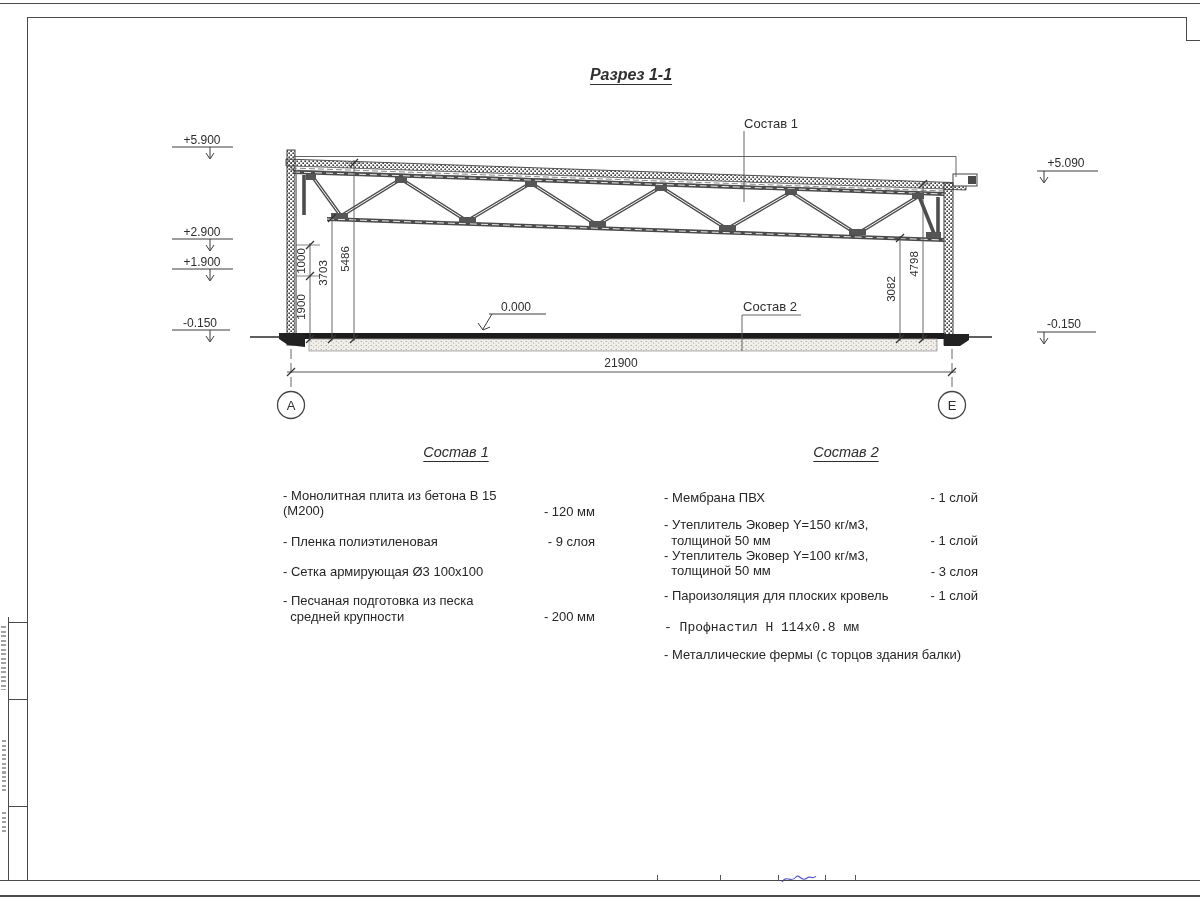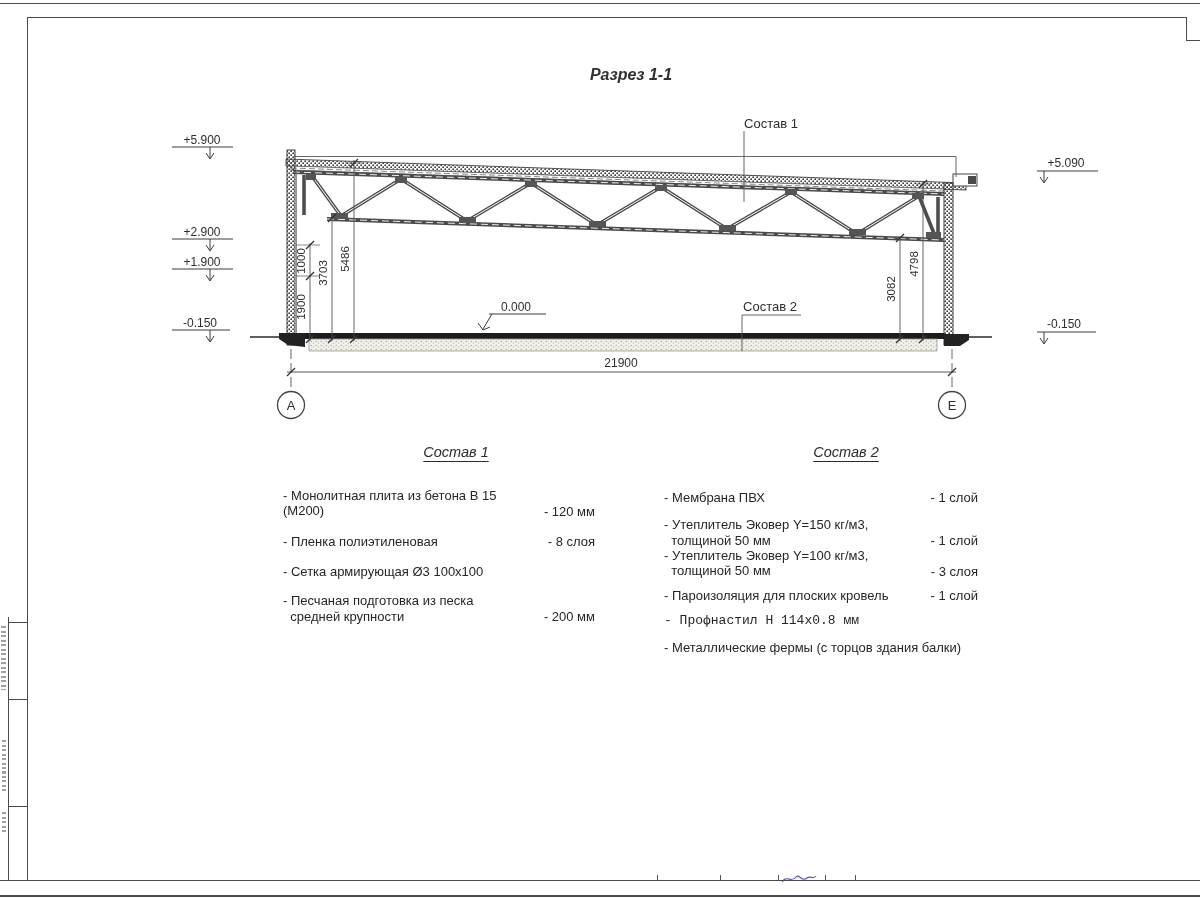--- a/index.html
+++ b/index.html
@@ -5,21 +5,21 @@
   html,body{margin:0;padding:0;}
   body{width:1200px;height:900px;background:#ffffff;position:relative;overflow:hidden;
        font-family:"Liberation Sans", sans-serif;color:#2a2a2a;}
   .abs{position:absolute;}
   
   .hline{position:absolute;border-top:1.5px solid #4a4a4a;}
   .vline{position:absolute;border-left:1.4px solid #4a4a4a;}
   .thin{border-top-width:1px;}
   
   #title{left:556px;top:66px;width:150px;text-align:center;font-size:16px;font-style:italic;
-         font-weight:bold;text-underline-offset:4px;color:#303030;}
+         font-weight:bold;text-decoration:underline;text-underline-offset:4px;color:#303030;}
   
   .mlist{position:absolute;font-size:13px;color:#262626;}
   .list-heading{font-size:14.5px;font-style:italic;text-align:center;text-decoration:underline;
                 text-underline-offset:4px;color:#2c2c2c;height:18px;}
   .mrow{display:flex;justify-content:space-between;align-items:flex-end;}
   .nm{white-space:pre-wrap;line-height:1.18;}
   .val{white-space:nowrap;padding-left:8px;}
   
   svg text{font-family:"Liberation Sans", sans-serif;fill:#2e2e2e;}
   .strip-marks{position:absolute;background:repeating-linear-gradient(180deg,#8a8a8a 0 2px,transparent 2px 4.5px);opacity:.8;}
@@ -253,21 +253,21 @@
 </svg>
 
 <div class="mlist" style="left:283px;top:444px;width:312px;">
   <div class="list-heading" style="padding-left:34px;margin-bottom:26px;">Состав 1</div>
   <div class="mrow" style="margin-bottom:15px;">
     <span class="nm">- Монолитная плита из бетона В 15 (М200)</span>
     <span class="val">- 120 мм</span>
   </div>
   <div class="mrow" style="margin-bottom:15px;">
     <span class="nm">- Пленка полиэтиленовая</span>
-    <span class="val">- 8 слоя</span>
+    <span class="val">- 9 слоя</span>
   </div>
   <div class="mrow" style="margin-bottom:14px;">
     <span class="nm">- Сетка армирующая Ø3 100х100</span>
     <span class="val"></span>
   </div>
   <div class="mrow" style="margin-bottom:13px;">
     <span class="nm">- Песчаная подготовка из песка
   средней крупности</span>
     <span class="val">- 200 мм</span>
   </div>
@@ -282,21 +282,21 @@
   <div class="mrow" style="">
     <span class="nm">- Утеплитель Эковер Y=150 кг/м3,
   толщиной 50 мм</span>
     <span class="val">- 1 слой</span>
   </div>
   <div class="mrow" style="margin-bottom:9px;">
     <span class="nm">- Утеплитель Эковер Y=100 кг/м3,
   толщиной 50 мм</span>
     <span class="val">- 3 слоя</span>
   </div>
-  <div class="mrow" style="margin-bottom:10px;">
+  <div class="mrow" style="margin-bottom:17px;">
     <span class="nm">- Пароизоляция для плоских кровель</span>
     <span class="val">- 1 слой</span>
   </div>
   <div class="mrow" style="margin-bottom:12px;font-family:Liberation Mono, monospace;">
     <span class="nm">- Профнастил Н 114х0.8 мм</span>
     <span class="val"></span>
   </div>
   <div class="mrow">
     <span class="nm">- Металлические фермы (с торцов здания балки)</span>
     <span class="val"></span>

